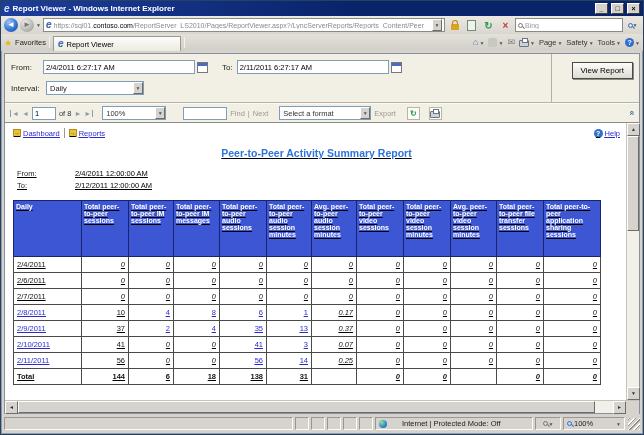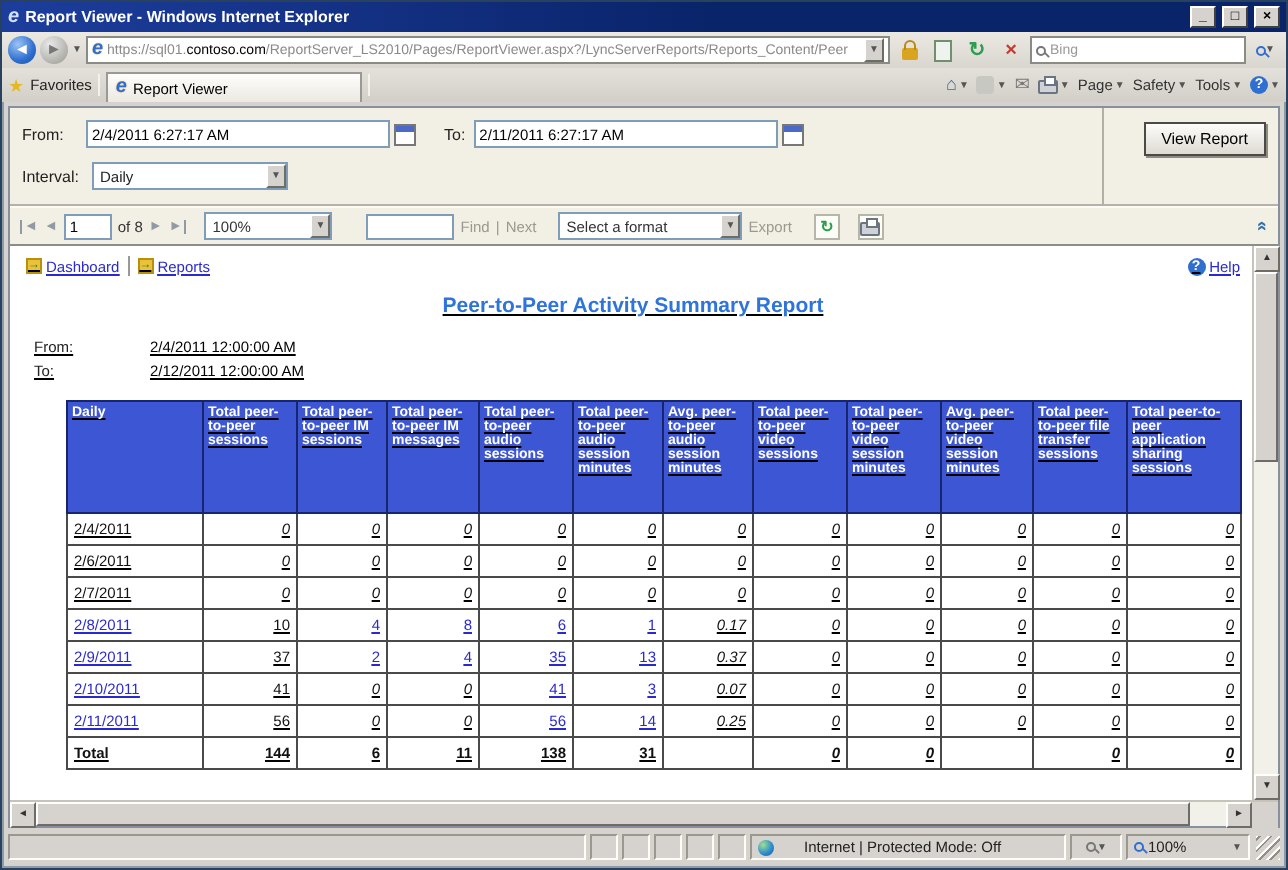--- a/index.html
+++ b/index.html
@@ -117,21 +117,21 @@
   .bc-icon { width:8px; height:8px; background:#e9c23a; border:1px solid #b79010;
              color:#2d7d2d; font-size:6px; line-height:7px; text-align:center; font-weight:bold; }
   .bc-div { width:1px; height:10px; background:#999; margin:0 2px; }
   a { color:#2a2ad0; text-decoration:underline; }
   .help-right { margin-left:auto; display:flex; align-items:center; gap:2px; }
   .report-title { text-align:center; color:#2e74d9; font-weight:bold; font-size:10.5px; margin:7px 0 10px; }
   .fromto { font-size:7.5px; margin-left:8px; margin-bottom:3px; display:flex; }
   .fromto .lbl { width:58px; color:#222; }
 
   
-  table { border-collapse:collapse; table-layout:fixed; margin:10px 0 0 24px; }
+  table { border-collapse:collapse; table-layout:fixed; margin:10px 0 0 4px; }
   th { background:#3d56d3; color:#fff; font-size:7px; font-weight:bold; text-align:left;
        vertical-align:top; padding:2px 2px; border:1px solid #17246e; height:56px; }
   td { font-size:7.5px; border:1px solid #4a4a4a; padding:1px 3px; height:16px; color:#111; }
   td.date { text-align:left; } td.num { text-align:right; }
   td .em, td.em { font-style:italic; }
   tr.total td { font-weight:bold; }
 
   
   .vscroll { width:13px; background:#f1f0e9; border-left:1px solid #c6c3b8;
              display:flex; flex-direction:column; flex:0 0 auto; }
@@ -433,21 +433,21 @@
                 <td class="num em">0</td>
                 <td class="num em">0</td>
                 <td class="num em">0</td>
                 <td class="num em">0</td>
                 <td class="num em">0</td>
               </tr>
               <tr class="total">
                 <td class="date">Total</td>
                 <td class="num">144</td>
                 <td class="num">6</td>
-                <td class="num">11</td>
+                <td class="num">18</td>
                 <td class="num">138</td>
                 <td class="num">31</td>
                 <td class="num"></td>
                 <td class="num em">0</td>
                 <td class="num em">0</td>
                 <td class="num"></td>
                 <td class="num em">0</td>
                 <td class="num em">0</td>
               </tr>
             </tbody>

